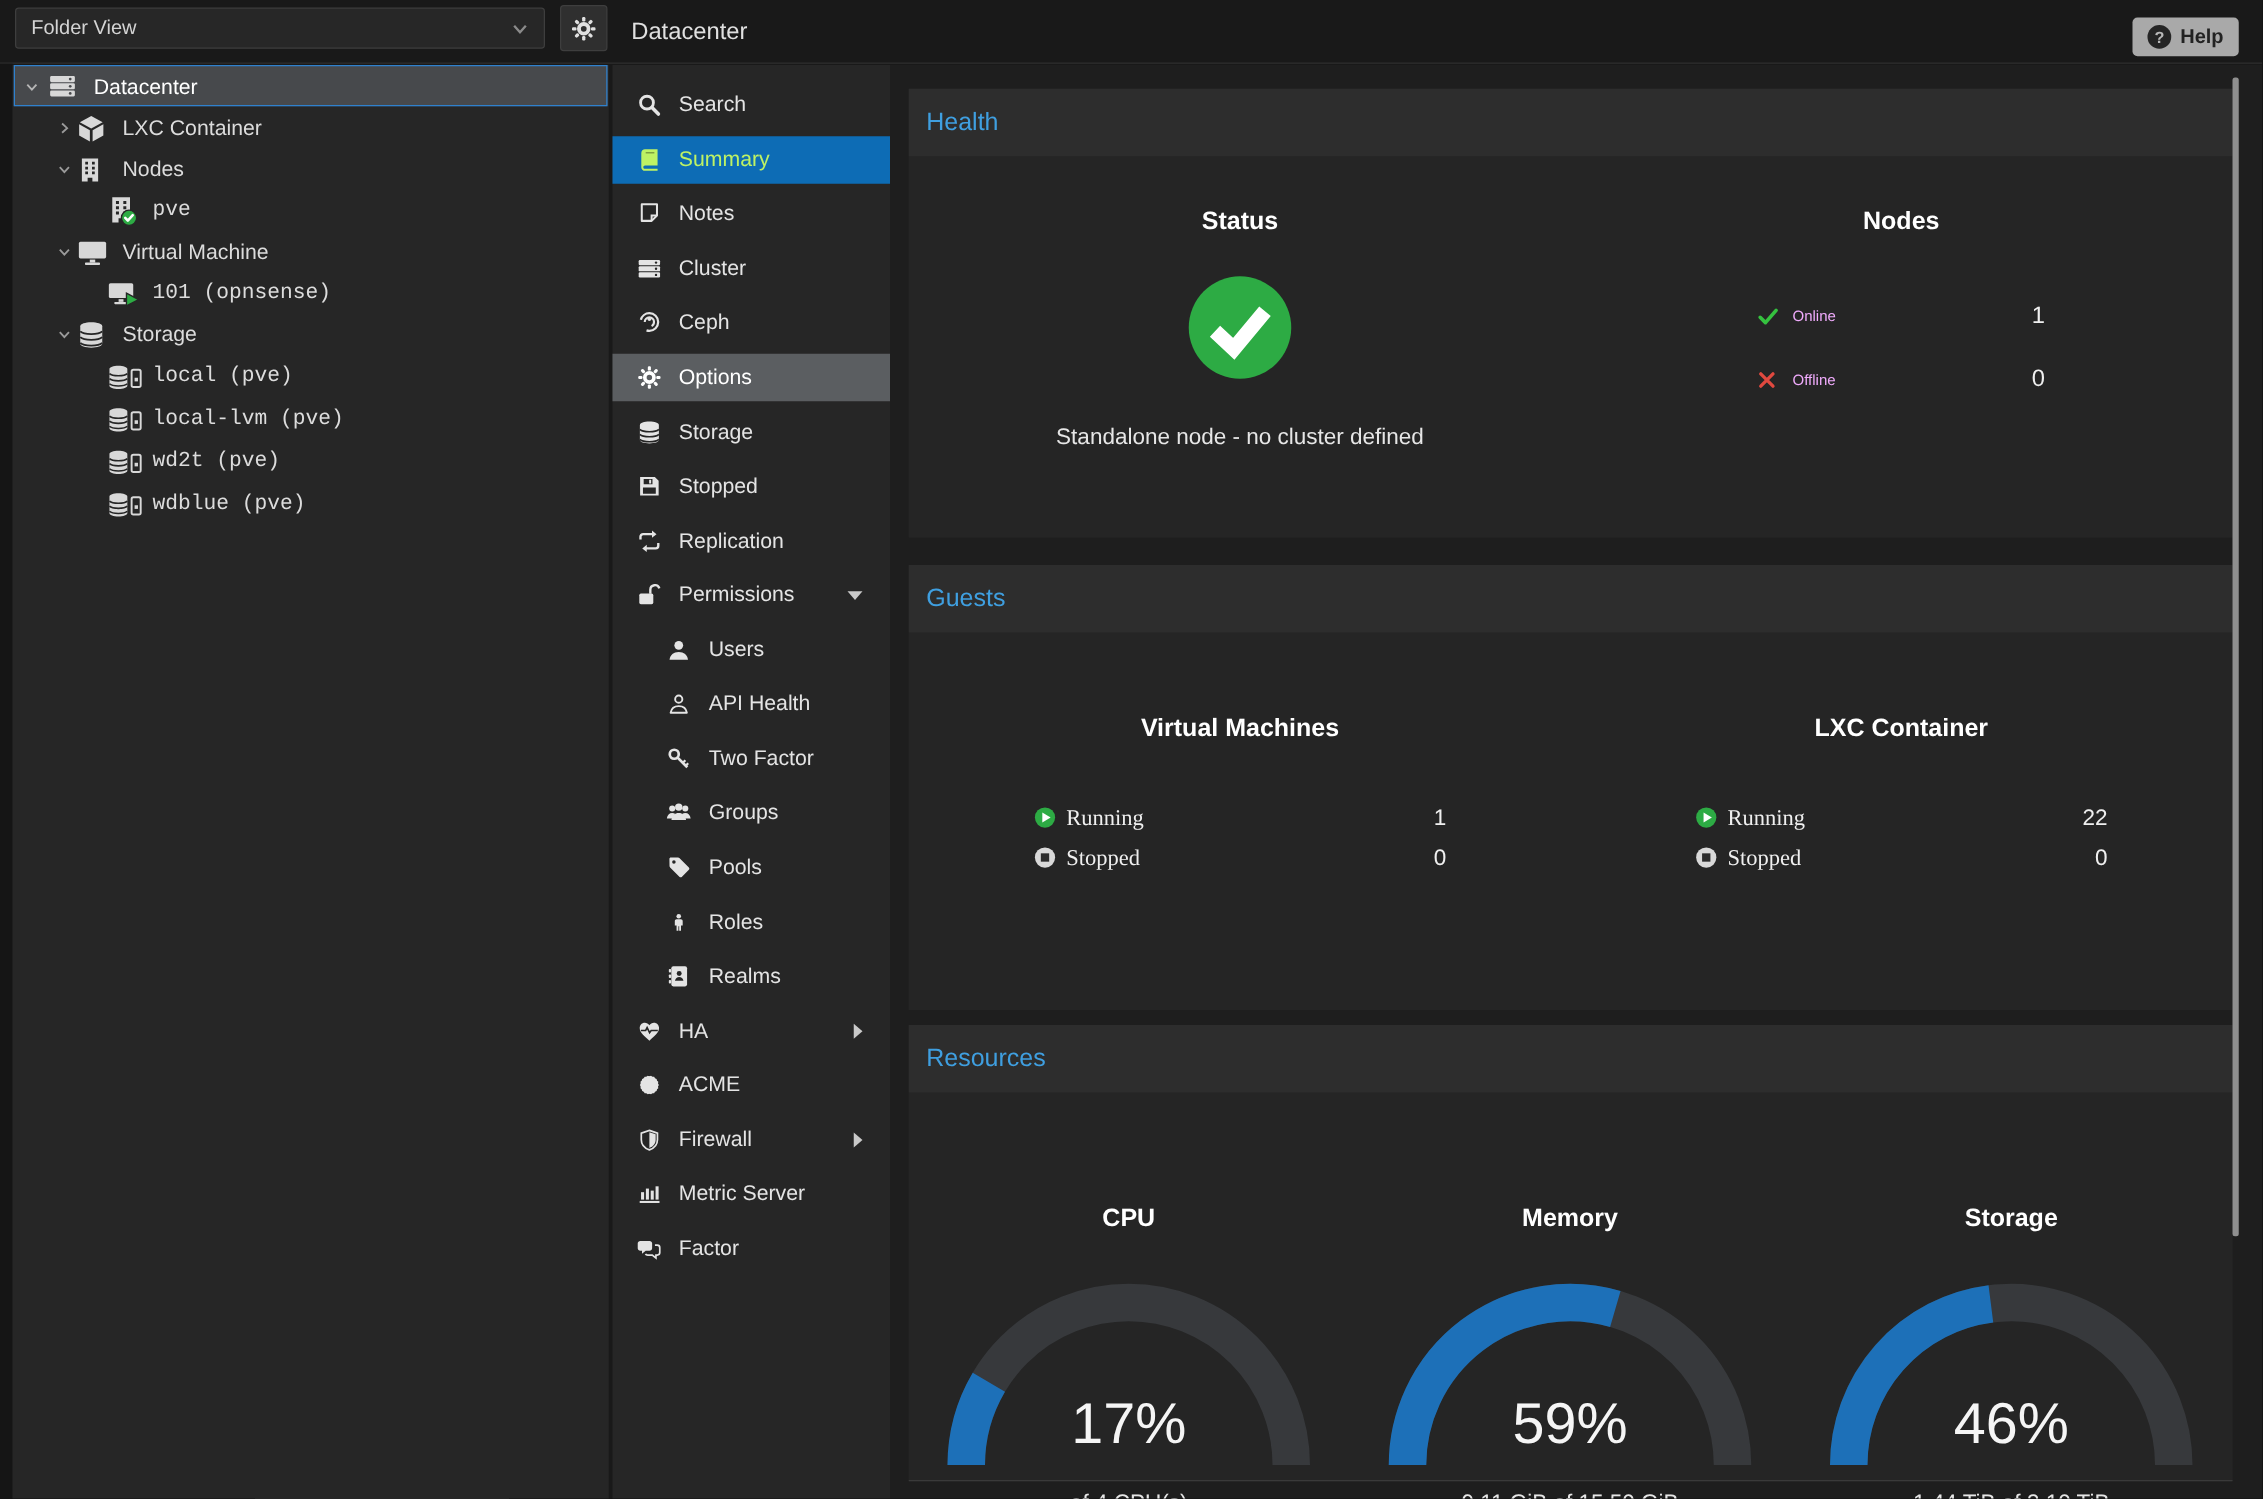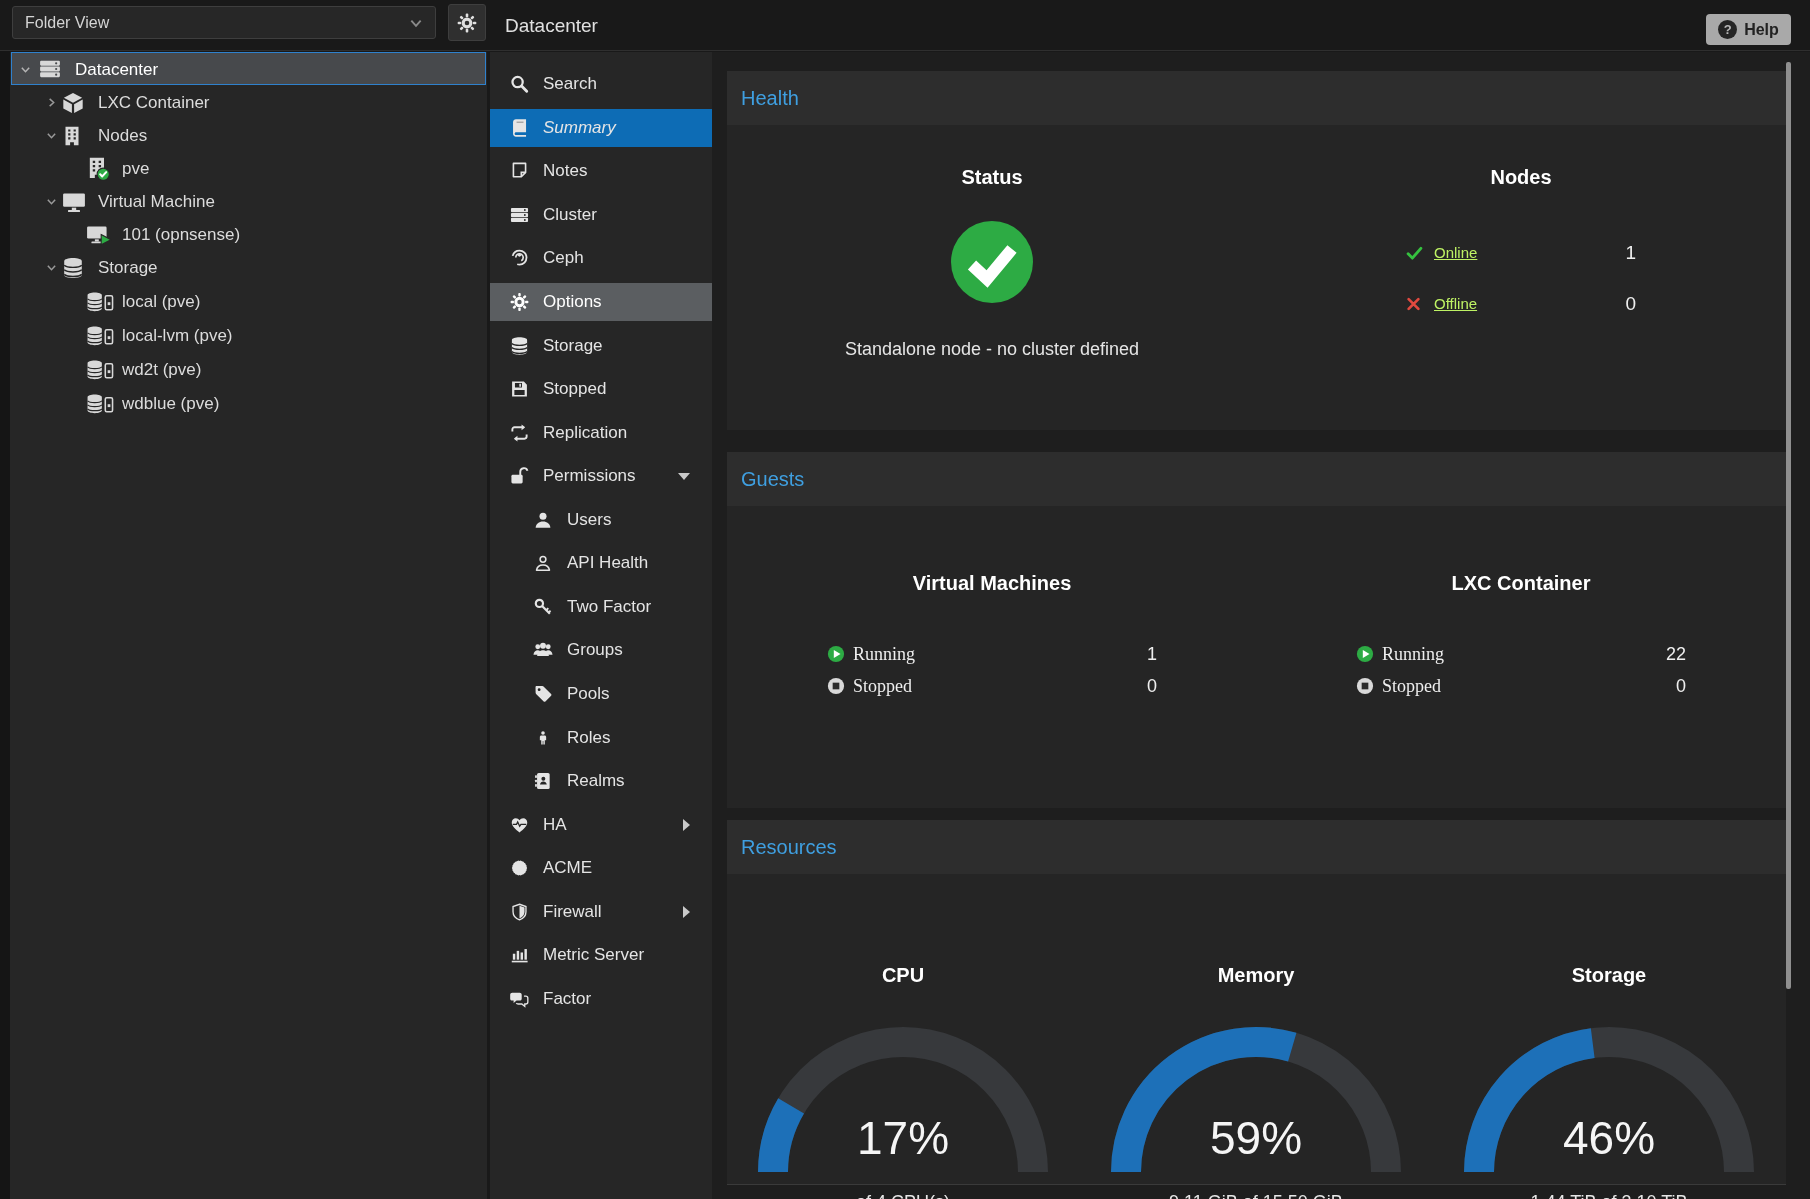--- a/index.html
+++ b/index.html
@@ -29,45 +29,45 @@
   
   .tree-panel{position:absolute;left:10px;top:52px;width:477px;bottom:0;background:#262626;}
   .trow{position:absolute;left:0;right:0;height:33px;line-height:33px;cursor:pointer;}
   .trow.selected{background:#47494c;border:1px solid #2f81cd;left:1px;right:1px;}
   .trow .caret{position:absolute;top:0;height:33px;display:flex;align-items:center;}
   .trow .ticon{position:absolute;top:50%;transform:translateY(-50%);color:#d8d8d8;display:flex;}
   .trow .tlabel{position:absolute;font-size:17px;color:#dcdcdc;white-space:nowrap;}
   .trow.selected .tlabel{color:#fff;}
   .l0 .caret{left:8px;} .l0 .ticon{left:27px;} .l0 .tlabel{left:63px;}
   .l1 .caret{left:36px;} .l1 .ticon{left:52px;} .l1 .tlabel{left:88px;}
-  .l2 .ticon{left:76px;} .l2 .tlabel{left:112px;}
+  .l2 .ticon{left:76px;} .l2 .tlabel{left:112px;font-family:Liberation Mono, monospace;}
 
   
   .menu-panel{position:absolute;left:490px;top:52px;width:222px;bottom:0;background:#262626;}
   .mrow{position:absolute;left:0;right:0;height:38px;line-height:38px;cursor:pointer;}
   .mrow .micon{position:absolute;left:18px;top:50%;transform:translateY(-50%);color:#e4e4e4;display:flex;width:22px;justify-content:center;}
   .mrow .mlabel{position:absolute;left:53px;font-size:17px;color:#e4e4e4;white-space:nowrap;}
   .mrow.child .micon{left:42px;} .mrow.child .mlabel{left:77px;}
-  .mrow.selected{background:#0d6cb5;} .mrow.selected .mlabel,.mrow.selected .micon{color:#e5e5e5;font-style:italic;}
+  .mrow.selected{background:#0d6cb5;} .mrow.selected .mlabel,.mrow.selected .micon{color:#bef264;}
   .mrow.hover{background:#5b5e61;} .mrow.hover .mlabel,.mrow.hover .micon{color:#fff;}
   .caret-exp{position:absolute;right:22px;top:16px;width:0;height:0;
              border-left:6px solid transparent;border-right:6px solid transparent;border-top:7px solid #c9c9c9;}
   .caret-col{position:absolute;right:22px;top:13px;width:0;height:0;
              border-top:6px solid transparent;border-bottom:6px solid transparent;border-left:7px solid #c9c9c9;}
 
   
   .content{position:absolute;left:712px;top:52px;right:0;bottom:0;background:#1e1e1e;}
   .panel{position:absolute;left:15px;width:1059px;background:#252525;}
   .panel-header{position:absolute;left:0;right:0;top:0;height:54px;background:#2d2d2d;}
   .panel-title{position:absolute;left:14px;top:0;height:54px;line-height:54px;font-size:20px;}
   .panel-body{position:absolute;left:0;right:0;top:54px;bottom:0;background:#252525;}
   .col-title{position:absolute;transform:translateX(-50%);font-size:20px;font-weight:bold;color:#fff;white-space:nowrap;}
   .hrow{position:absolute;height:28px;line-height:28px;}
   .hrow .ric{position:absolute;left:0;top:50%;transform:translateY(-50%);display:flex;}
-  .hrow .rlabel{position:absolute;left:28px;font-size:15px;color:#bef264;white-space:nowrap;text-decoration:underline;}
+  .hrow .rlabel{position:absolute;left:28px;font-size:12px;color:#f0abfc;white-space:nowrap;}
   .hrow .rval{position:absolute;right:0;font-size:19px;color:#efefef;}
   .grow{position:absolute;height:28px;line-height:28px;}
   .grow .ric{position:absolute;left:0;top:50%;transform:translateY(-50%);display:flex;}
   .grow .rlabel{position:absolute;left:26px;font-size:18px;color:#efefef;white-space:nowrap;font-family:Liberation Serif, serif;}
   .grow .rval{position:absolute;right:0;font-size:18px;color:#efefef;}
   .caption{position:absolute;transform:translateX(-50%);font-size:18px;color:#e6e6e6;white-space:nowrap;}
   .gauge-svg{position:absolute;}
   .pct{position:absolute;transform:translateX(-50%);font-size:46px;color:#f5f5f5;}
   .res-bottom{position:absolute;left:0;right:0;bottom:0;height:1px;background:#3a3a3a;}
 

